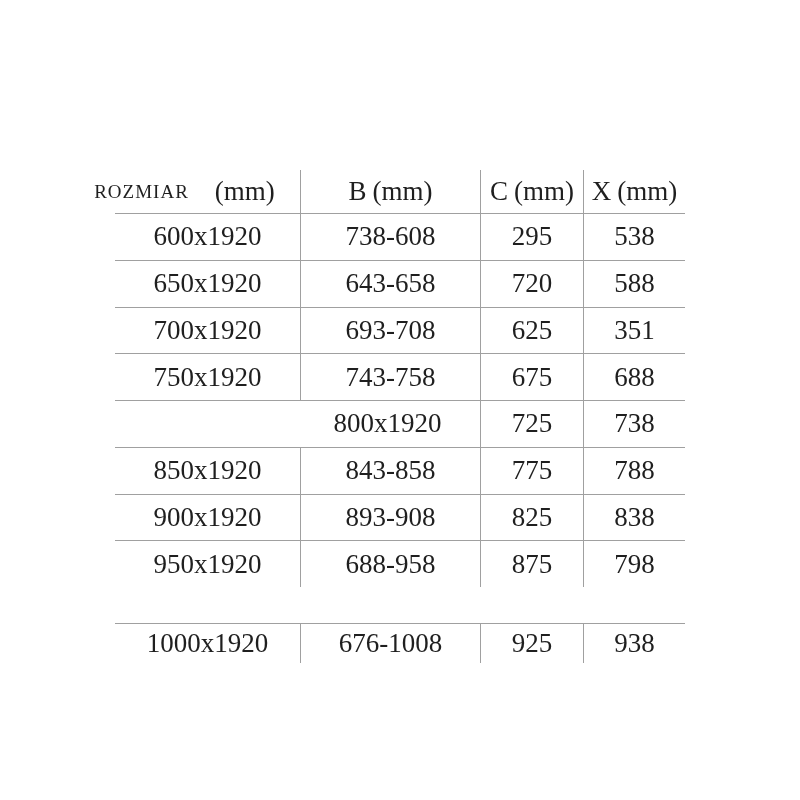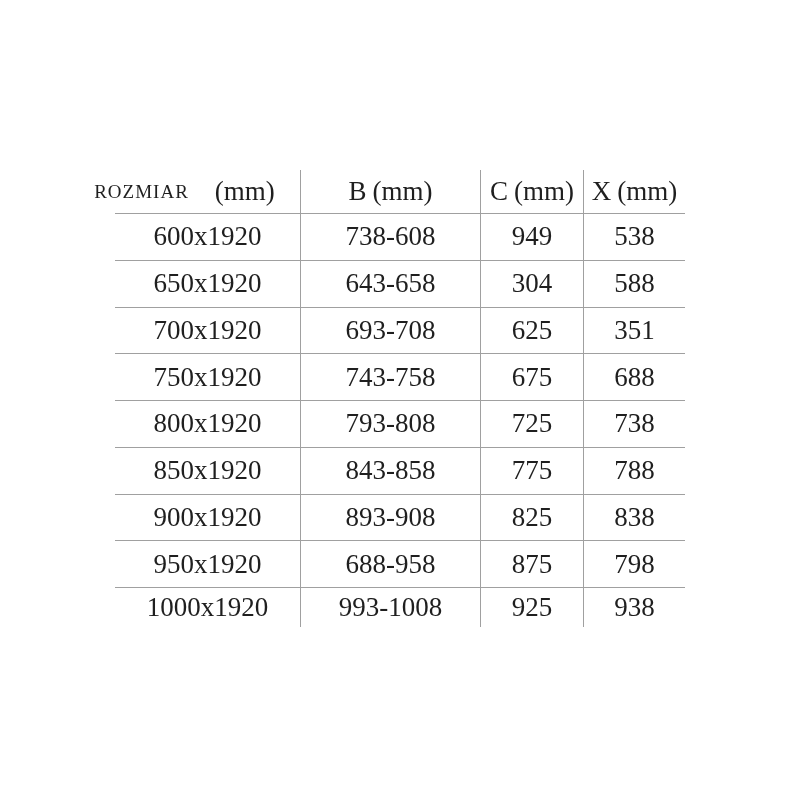--- a/index.html
+++ b/index.html
@@ -23,21 +23,21 @@
     width: 570px;
     font-family: "Liberation Serif", "DejaVu Serif", serif;
     color: var(--text);
   }
   .row {
     display: flex;
     box-sizing: border-box;
   }
   .row.header-row { height: 43px; }
   .row.data-row   { height: 46.75px; border-top: 1px solid var(--line); justify-content: flex-end; }
-  .row.last-row   { height: 40px; }
+  .row.last-row   { height: 40px; margin-top: 36px; }
   .cell {
     display: flex;
     align-items: center;
     justify-content: center;
     box-sizing: border-box;
     font-size: 27px;
     white-space: nowrap;
   }
   .c1 { width: 185px; }
   .c2 { width: 180px; border-left: 1px solid var(--line); }
@@ -72,48 +72,47 @@
       </div>
       <div class="cell c4">
         <span class="h-name">X</span>
         <span class="h-unit">(mm)</span>
       </div>
     </div>
 
     <div class="row data-row">
       <div class="cell c1">600x1920</div>
       <div class="cell c2">738-608</div>
-      <div class="cell c3">949</div>
+      <div class="cell c3">295</div>
       <div class="cell c4">538</div>
     </div>
 
     <div class="row data-row">
       <div class="cell c1">650x1920</div>
       <div class="cell c2">643-658</div>
-      <div class="cell c3">304</div>
+      <div class="cell c3">720</div>
       <div class="cell c4">588</div>
     </div>
 
     <div class="row data-row">
       <div class="cell c1">700x1920</div>
       <div class="cell c2">693-708</div>
       <div class="cell c3">625</div>
       <div class="cell c4">351</div>
     </div>
 
     <div class="row data-row">
       <div class="cell c1">750x1920</div>
       <div class="cell c2">743-758</div>
       <div class="cell c3">675</div>
       <div class="cell c4">688</div>
     </div>
 
     <div class="row data-row">
       <div class="cell c1">800x1920</div>
-      <div class="cell c2">793-808</div>
       <div class="cell c3">725</div>
       <div class="cell c4">738</div>
     </div>
 
     <div class="row data-row">
       <div class="cell c1">850x1920</div>
       <div class="cell c2">843-858</div>
       <div class="cell c3">775</div>
       <div class="cell c4">788</div>
     </div>
@@ -127,19 +126,19 @@
 
     <div class="row data-row">
       <div class="cell c1">950x1920</div>
       <div class="cell c2">688-958</div>
       <div class="cell c3">875</div>
       <div class="cell c4">798</div>
     </div>
 
     <div class="row data-row last-row">
       <div class="cell c1">1000x1920</div>
-      <div class="cell c2">993-1008</div>
+      <div class="cell c2">676-1008</div>
       <div class="cell c3">925</div>
       <div class="cell c4">938</div>
     </div>
 
   </div>
 </div>
 
 </body></html>

